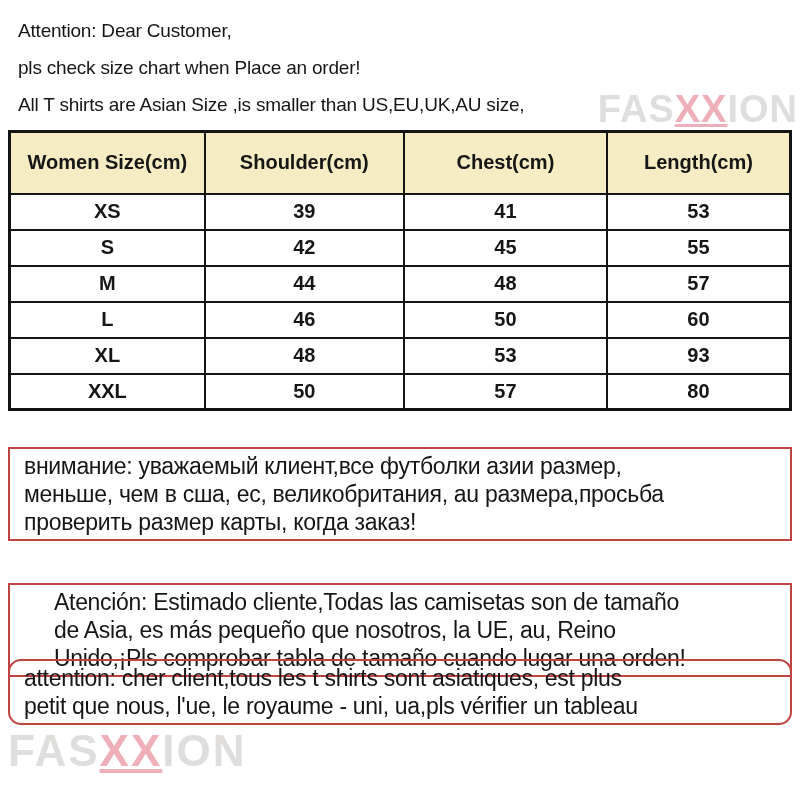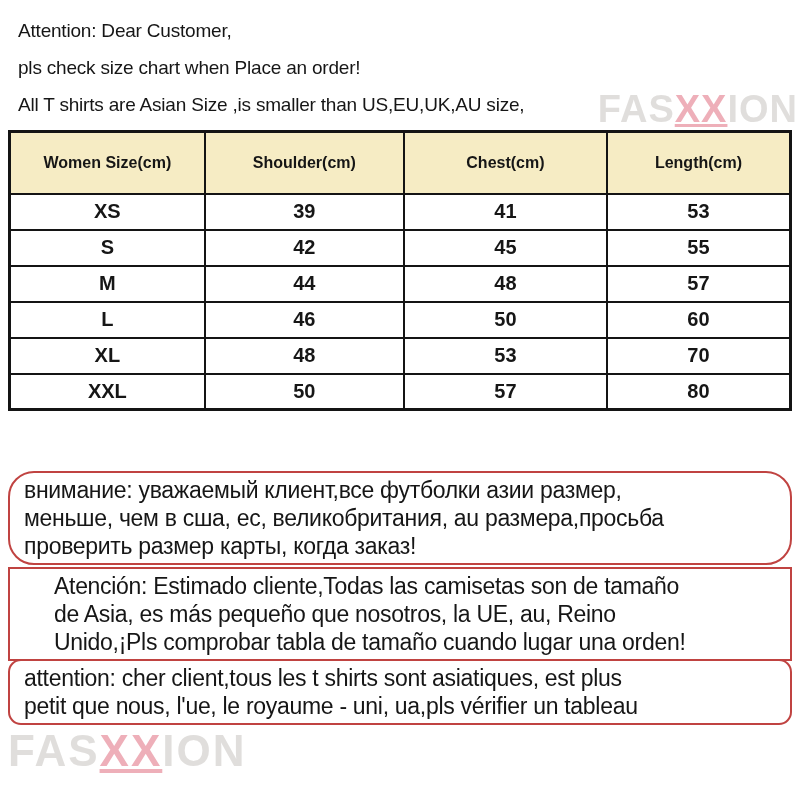--- a/index.html
+++ b/index.html
@@ -48,41 +48,41 @@
   table.size-chart th, table.size-chart td{
     border:2px solid var(--table-border,#141414);
     text-align:center;
     vertical-align:middle;
     font-weight:700;
     color:var(--text,#161616);
   }
   table.size-chart th{
     background:var(--header-bg,#f6ecc4);
     height:62px;
-    font-size:16px;
+    font-size:20px;
   }
   table.size-chart td{
     height:36px;
     font-size:20px;
     background:#ffffff;
   }
   table.size-chart{border:3px solid var(--table-border,#141414);}
   .note-box{
     position:absolute;
     left:8px; width:784px;
     border:2px solid var(--note-border,#c04341);
     padding:3px 14px;
     font-size:23px;
     line-height:28px;
     letter-spacing:-0.3px;
     background:transparent;
     z-index:2;
   }
-  .note-ru{top:471px;border-radius:26px;}
-  .note-es{top:567px;padding-left:44px;}
+  .note-ru{top:447px;}
+  .note-es{top:583px;padding-left:44px;}
   .note-fr{top:659px;border-radius:13px;}
   .note-line{white-space:nowrap;}
 </style>
 </head>
 <body>
 
 <div class="top-note">
   <div class="note-line">Attention: Dear Customer,</div>
   <div class="note-line">pls check size chart when Place an order!</div>
   <div class="note-line">All T shirts are  Asian Size ,is smaller than US,EU,UK,AU size,</div>
@@ -127,21 +127,21 @@
     <tr>
       <td>L</td>
       <td>46</td>
       <td>50</td>
       <td>60</td>
     </tr>
     <tr>
       <td>XL</td>
       <td>48</td>
       <td>53</td>
-      <td>70</td>
+      <td>93</td>
     </tr>
     <tr>
       <td>XXL</td>
       <td>50</td>
       <td>57</td>
       <td>80</td>
     </tr>
   </tbody>
 </table>
 

